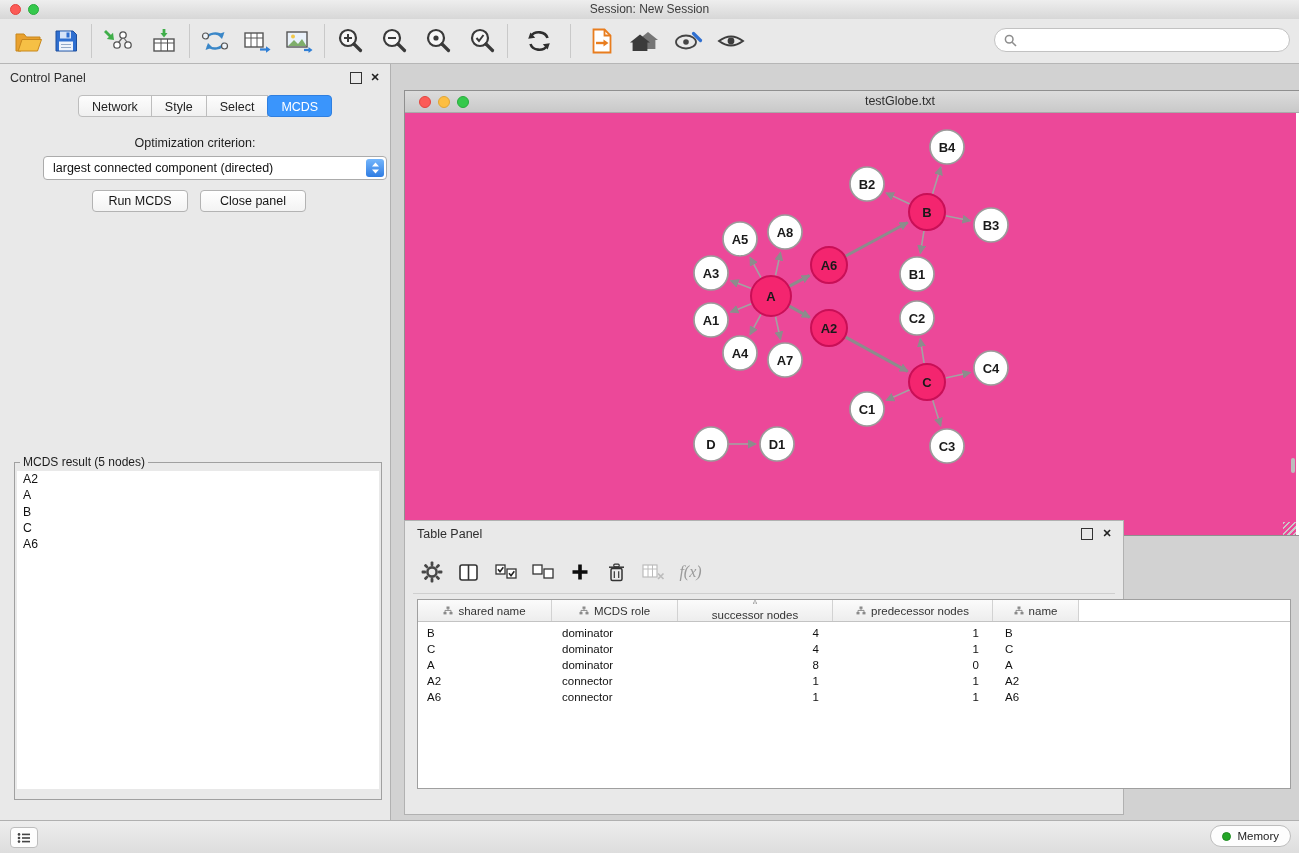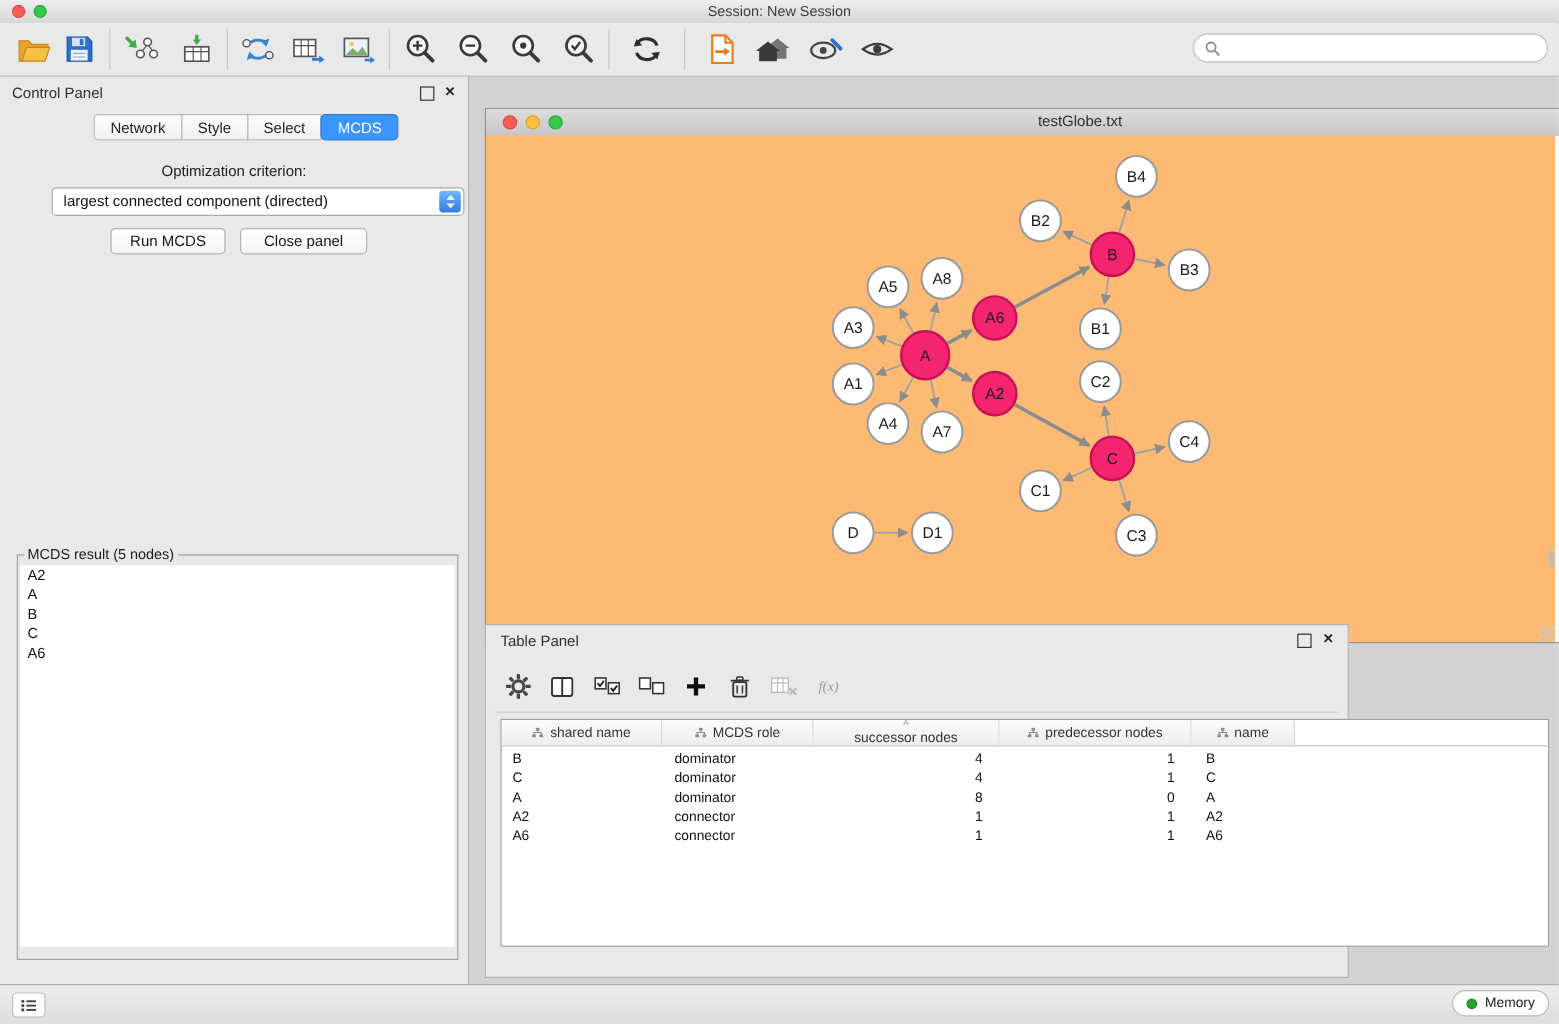--- a/index.html
+++ b/index.html
@@ -53,33 +53,33 @@
   .result-list{width:100%;height:318px;background:#fff;overflow:hidden;}
   .result-item{font-size:12.2px;line-height:16.3px;padding-left:6px;color:#111;}
   
   .network-window{position:absolute;left:404px;top:0;width:992px;height:446px;border:1px solid #8f8f8f;
     background:#fff;box-sizing:border-box;margin-top:26px;}
   .nw-titlebar{position:absolute;left:0;top:0;width:100%;height:22px;
     background:linear-gradient(#dcdcdc,#c9c9c9);border-bottom:1px solid #aaa;box-sizing:border-box;}
   .nw-titlebar .lights{left:14px;top:5px;gap:7px;}
   .nw-titlebar .light{width:12px;height:12px;}
   .nw-title{display:block;width:100%;text-align:center;font-size:12.5px;line-height:21px;color:#2f2f2f;}
-  .nw-canvas{position:absolute;left:0;top:22px;width:891px;height:422px;background:#fdba74;overflow:hidden;}
+  .nw-canvas{position:absolute;left:0;top:22px;width:891px;height:422px;background:#ec4899;overflow:hidden;font-weight:bold;}
   .v-nub{position:absolute;right:1px;top:345px;width:4px;height:15px;background:#bdbdbd;border-radius:2px;}
   .h-nub{position:absolute;left:440px;bottom:1px;width:14px;height:4px;background:#bdbdbd;border-radius:2px;}
   .resize-grip{position:absolute;right:0;bottom:0;width:13px;height:13px;
     background:repeating-linear-gradient(135deg,#c9c9c9 0 1.5px,transparent 1.5px 4px);}
   
   .table-panel{position:absolute;left:404px;top:456px;width:720px;height:295px;background:#e9e9e9;
     border:1px solid #b1b1b1;box-sizing:border-box;}
   .tp-title{position:absolute;left:12px;top:6px;font-size:12.5px;color:#2e2e2e;}
   .tp-toolbar{position:absolute;left:8px;top:30px;right:8px;height:42px;display:flex;align-items:center;
     border-bottom:1px solid #cfcfcf;}
   .tp-btn{width:37px;height:36px;border:none;background:transparent;display:flex;align-items:center;justify-content:center;padding:0;}
-  .fx-label{font-family:"Liberation Serif",serif;font-style:italic;font-size:12px;color:#9a9a9a;}
+  .fx-label{font-family:"Liberation Serif",serif;font-style:italic;font-size:16px;color:#9a9a9a;}
   .table-wrap{position:absolute;left:12px;top:78px;width:874px;height:190px;background:#fff;
     border:1px solid #9f9f9f;box-sizing:border-box;overflow:hidden;}
   .thead{display:flex;height:21px;border-bottom:1px solid #c3c3c3;}
   .th{background:linear-gradient(#fbfbfb,#ededed);border-right:1px solid #d2d2d2;box-sizing:border-box;
     display:flex;align-items:center;justify-content:center;gap:5px;font-size:11.5px;color:#333;}
   .trow{display:flex;height:16px;align-items:center;}
   .td{font-size:11.5px;color:#111;box-sizing:border-box;white-space:nowrap;overflow:hidden;}
   .c1{width:134px;} .c2{width:126px;} .c3{width:155px;flex-direction:column;} .c4{width:160px;} .c5{width:86px;}
   .td.c1{padding-left:9px;} .td.c2{padding-left:10px;}
   .td.c3{text-align:right;padding-right:14px;} .td.c4{text-align:right;padding-right:14px;}

